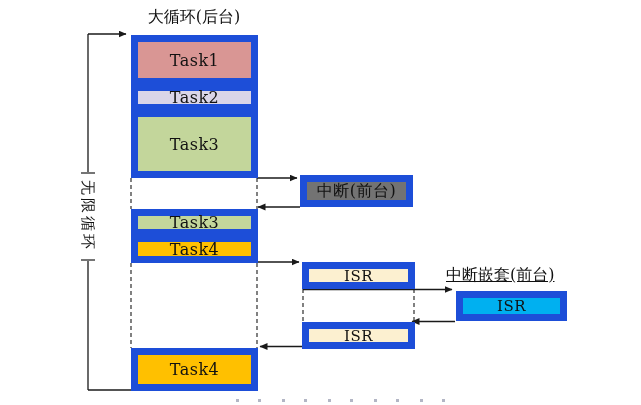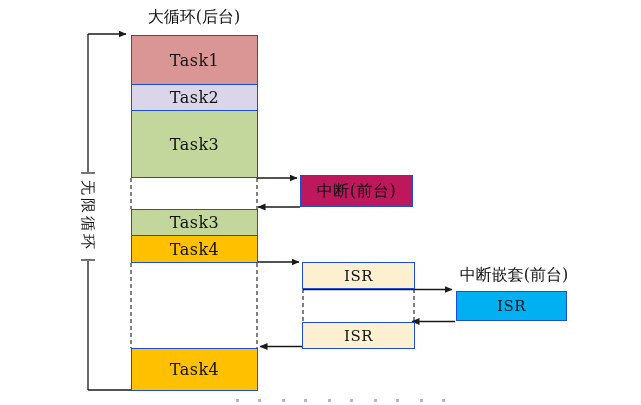--- a/index.html
+++ b/index.html
@@ -8,34 +8,34 @@
     width:568px;height:405px;
     background:#ffffff;
     font-family:"DejaVu Serif","Liberation Serif",serif;
     color:#111;
     overflow:hidden;
   }
   .overlay{position:absolute;left:0;top:0;width:641px;height:405px;z-index:1;}
   .box{
     position:absolute;
     box-sizing:border-box;
-    border:1px solid #1d4ed8;
+    border:7px solid #1d4ed8;
     display:flex;align-items:center;justify-content:center;
     font-size:16px;
     z-index:2;
     letter-spacing:0.5px;
   }
   .label{
     position:absolute;
     z-index:2;
     font-size:16px;
     white-space:nowrap;
   }
   .title{left:128px;top:7px;width:132px;text-align:center;}
-  .nested-title{left:446px;top:265px;width:136px;text-align:center;}
+  .nested-title{left:446px;top:265px;width:136px;text-align:left;text-decoration:underline;}
   .loop-label{
     left:87px;top:216px;
     transform:translate(-50%,-50%) rotate(90deg);
     transform-origin:center;
     font-size:15px;
     letter-spacing:3px;
   }
   
   .task1 {left:131px;top:35px; width:127px;height:50px;}
   .task2 {left:131px;top:84px; width:127px;height:27px;}
@@ -106,21 +106,21 @@
   <div class="box task3b" style="background-color: rgb(195, 214, 155);">
     <span>Task3</span>
   </div>
   <div class="box task4a" style="background-color: rgb(255, 192, 0);">
     <span>Task4</span>
   </div>
   <div class="box task4b" style="background-color: rgb(255, 192, 0);">
     <span>Task4</span>
   </div>
 
-  <div class="box intr" style="background-color: #be185d;">
+  <div class="box intr" style="background-color: #737373;">
     <span>中断(前台)</span>
   </div>
 
   <div class="box isr1" style="background-color: rgb(252, 240, 208);">
     <span>ISR</span>
   </div>
   <div class="box isr2" style="background-color: rgb(252, 240, 208);">
     <span>ISR</span>
   </div>
 

